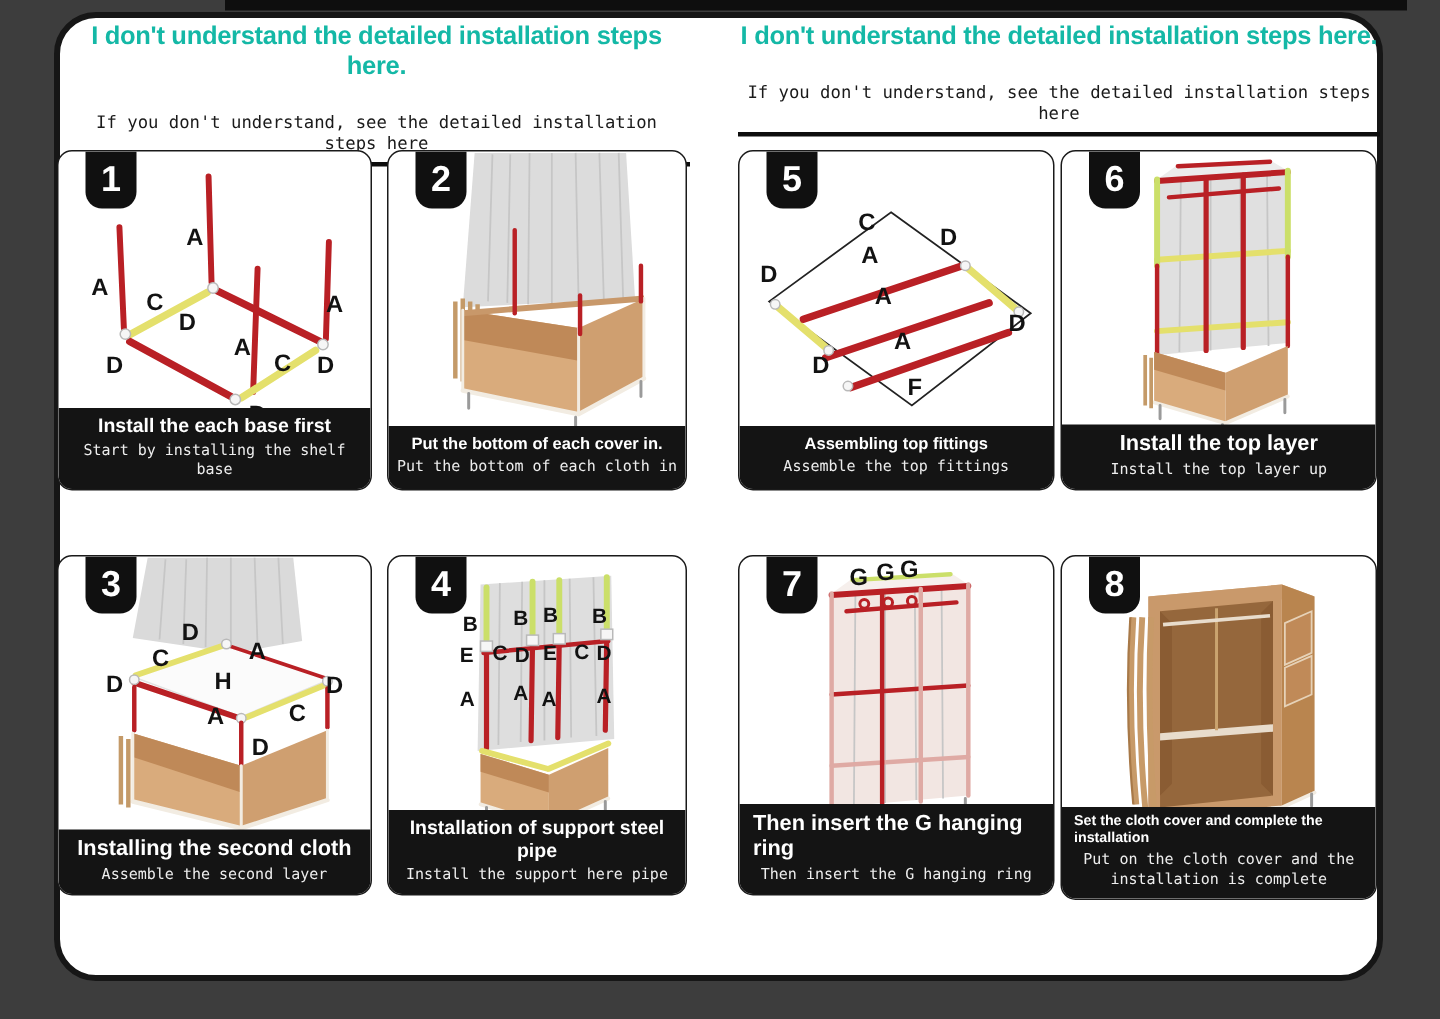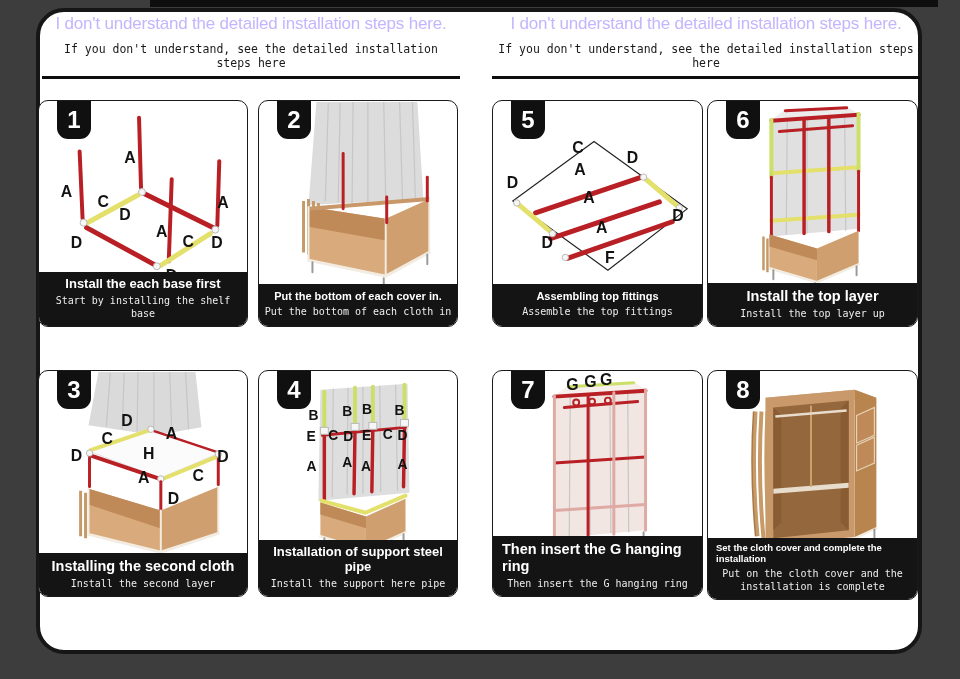--- a/index.html
+++ b/index.html
@@ -4,22 +4,22 @@
 <style>
   html,body{margin:0;padding:0;}
   body{font-family:"Liberation Sans",sans-serif;}
   .page{position:relative;width:960px;height:679px;background:#3d3d3d;overflow:hidden;}
   .topbar{position:absolute;left:150px;top:0;width:788px;height:7px;background:#0e0e0e;}
   .card{position:absolute;left:36px;top:8px;width:878px;height:638px;background:#ffffff;
         border:4px solid #161616;border-radius:28px;}
   .hdr{position:absolute;text-align:center;}
   .hdr-left{left:42px;top:14px;width:418px;}
   .hdr-right{left:492px;top:14px;width:428px;}
-  .hdr-title{font-size:17px;font-weight:normal;color:#c4b5fd;letter-spacing:-0.2px;}
-  .hdr-sub{display:inline-block;margin-top:8px;padding:0 2px 6px 2px;
+  .hdr-title{font-size:17px;font-weight:bold;color:#14b8a6;letter-spacing:-0.2px;}
+  .hdr-sub{display:inline-block;margin-top:20px;padding:0 2px 6px 2px;
            font-family:"DejaVu Sans Mono",monospace;font-size:11.5px;color:#1a1a1a;
            border-bottom:3px solid #0d0d0d;}
   .panel{position:absolute;background:#ffffff;border:1.6px solid #1a1a1a;border-radius:10px;
          box-sizing:border-box;overflow:hidden;}
   .p1{left:38px;top:100px;width:210px;height:227px;}
   .p2{left:258px;top:100px;width:200px;height:227px;}
   .p3{left:38px;top:370px;width:210px;height:227px;}
   .p4{left:258px;top:370px;width:200px;height:227px;}
   .p5{left:492px;top:100px;width:211px;height:227px;}
   .p6{left:707px;top:100px;width:211px;height:227px;}
@@ -151,21 +151,21 @@
       <text x="32" y="90" class="lbl">D</text>
       <text x="105" y="88" class="lbl">H</text>
       <text x="180" y="91" class="lbl">D</text>
       <text x="100" y="112" class="lbl">A</text>
       <text x="155" y="110" class="lbl">C</text>
       <text x="130" y="133" class="lbl">D</text>
     </svg>
     <div class="badge">3</div>
     <div class="caption">
       <div class="cap-t t-lg">Installing the second cloth</div>
-      <div class="cap-s">Install the second layer</div>
+      <div class="cap-s">Assemble the second layer</div>
     </div>
   </div>
 
   <div class="panel p4">
     <svg class="illus" viewBox="0 0 200 185">
       <polygon points="62,18 150,12 152,122 60,130" fill="#dedede"></polygon>
       <path class="strk" d="M75,17 L74,126 M90,16 L89,124 M105,15 L105,123 M122,14 L123,121 M138,13 L140,120"></path>
       <line x1="66" y1="20" x2="66" y2="58" class="grn p4w"></line>
       <line x1="97" y1="16" x2="97" y2="54" class="grn p4w"></line>
       <line x1="115" y1="15" x2="115" y2="53" class="grn p4w"></line>

